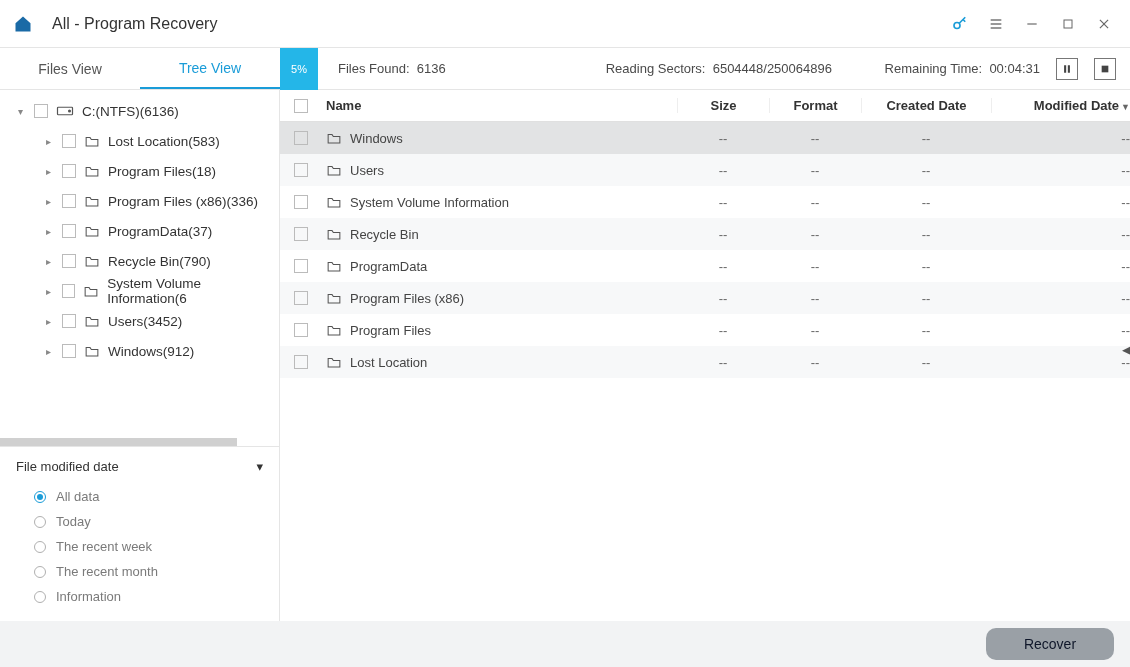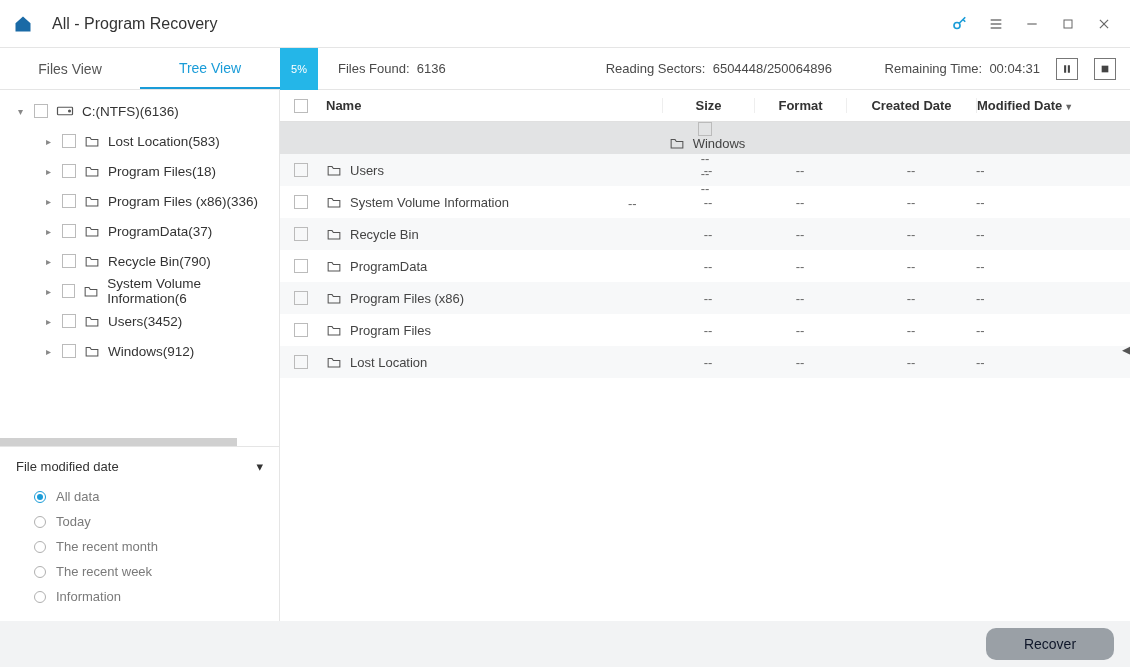--- a/index.html
+++ b/index.html
@@ -44,27 +44,27 @@
 
 
 .content { flex: 1; display: flex; flex-direction: column; position: relative; }
 .table-head { display: flex; height: 32px; align-items: center; border-bottom: 1px solid #e0e0e0; font-weight: 600; font-size: 13px; color: #333; }
 .col-check { width: 42px; display: flex; align-items: center; justify-content: center; }
 .col-check .cb { width: 14px; height: 14px; border: 1px solid #bbb; }
 .col-name { flex: 1; padding-left: 4px; }
 .col-size { width: 92px; text-align: center; border-left: 1px solid #eee; }
 .col-format { width: 92px; text-align: center; border-left: 1px solid #eee; }
 .col-created { width: 130px; text-align: center; border-left: 1px solid #eee; }
-.col-modified { width: 154px; text-align: left; border-left: 1px solid #eee; }
+.col-modified { width: 139px; text-align: right; border-left: 1px solid #eee; }
 .sort-ind { font-size: 9px; color: #666; margin-left: 2px; }
 
 .table-body { flex: 1; overflow: auto; }
 .row { display: flex; height: 32px; align-items: center; font-size: 13px; color: #444; }
 .row:nth-child(even) { background: #f7f8f9; }
-.row.selected { background: #e2e3e4; flex-direction: column; }
+.row.selected { background: #e2e3e4; }
 .row .folder-icon { margin-right: 8px; display: flex; }
 .row .col-size, .row .col-format, .row .col-created, .row .col-modified { color: #666; border-left: none; }
 
 .content-expand { position: absolute; right: -2px; top: 250px; width: 10px; height: 18px; display: flex; align-items: center; justify-content: center; color: #555; cursor: pointer; }
 
 .content-footer { height: 28px; border-top: 1px solid #e5e5e5; display: flex; align-items: center; padding: 0 14px; font-size: 12.5px; color: #555; }
 .view-toggles { margin-left: auto; display: flex; gap: 8px; }
 .view-btn { width: 18px; height: 14px; cursor: pointer; }
 
 
@@ -259,25 +259,25 @@
           <div class="filter-opt active">
             <span class="radio"></span>
             <span>All data</span>
           </div>
           <div class="filter-opt">
             <span class="radio"></span>
             <span>Today</span>
           </div>
           <div class="filter-opt">
             <span class="radio"></span>
-            <span>The recent month</span>
+            <span>The recent week</span>
           </div>
           <div class="filter-opt">
             <span class="radio"></span>
-            <span>The recent week</span>
+            <span>The recent month</span>
           </div>
           <div class="filter-opt">
             <span class="radio"></span>
             <span>Information</span>
           </div>
         </div>
     </div>
   </div>
 
   <div class="content">

